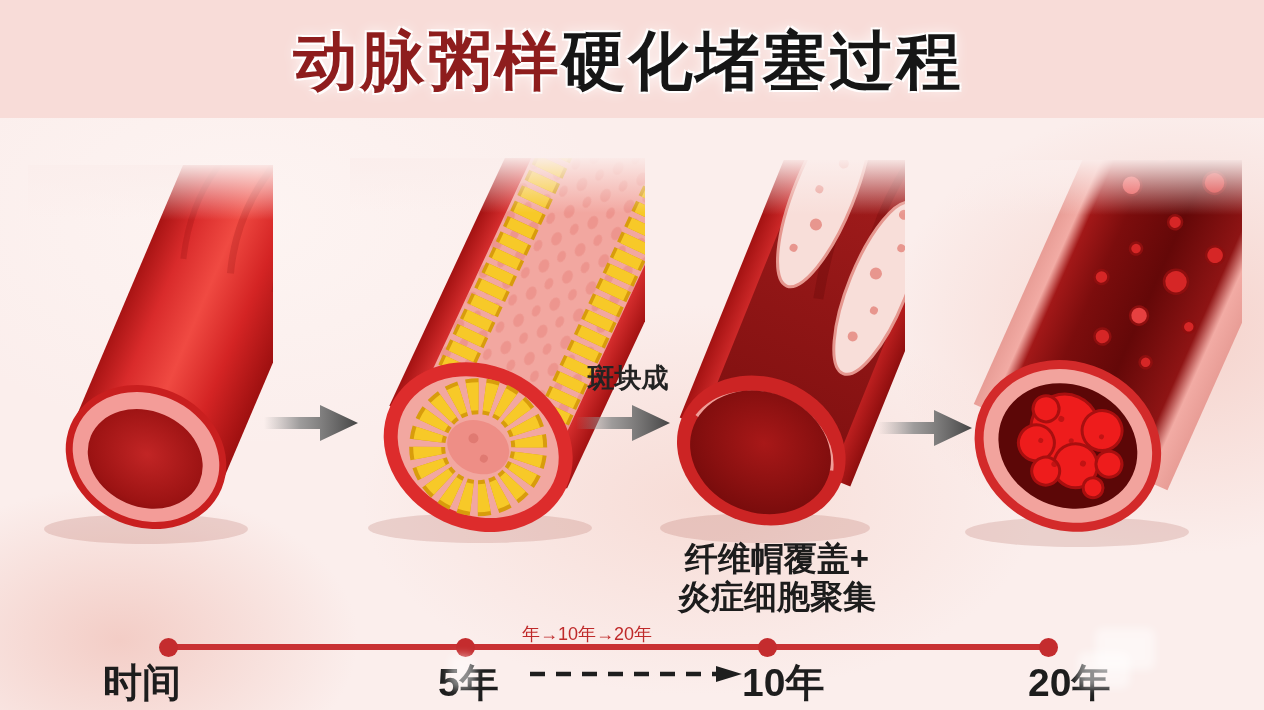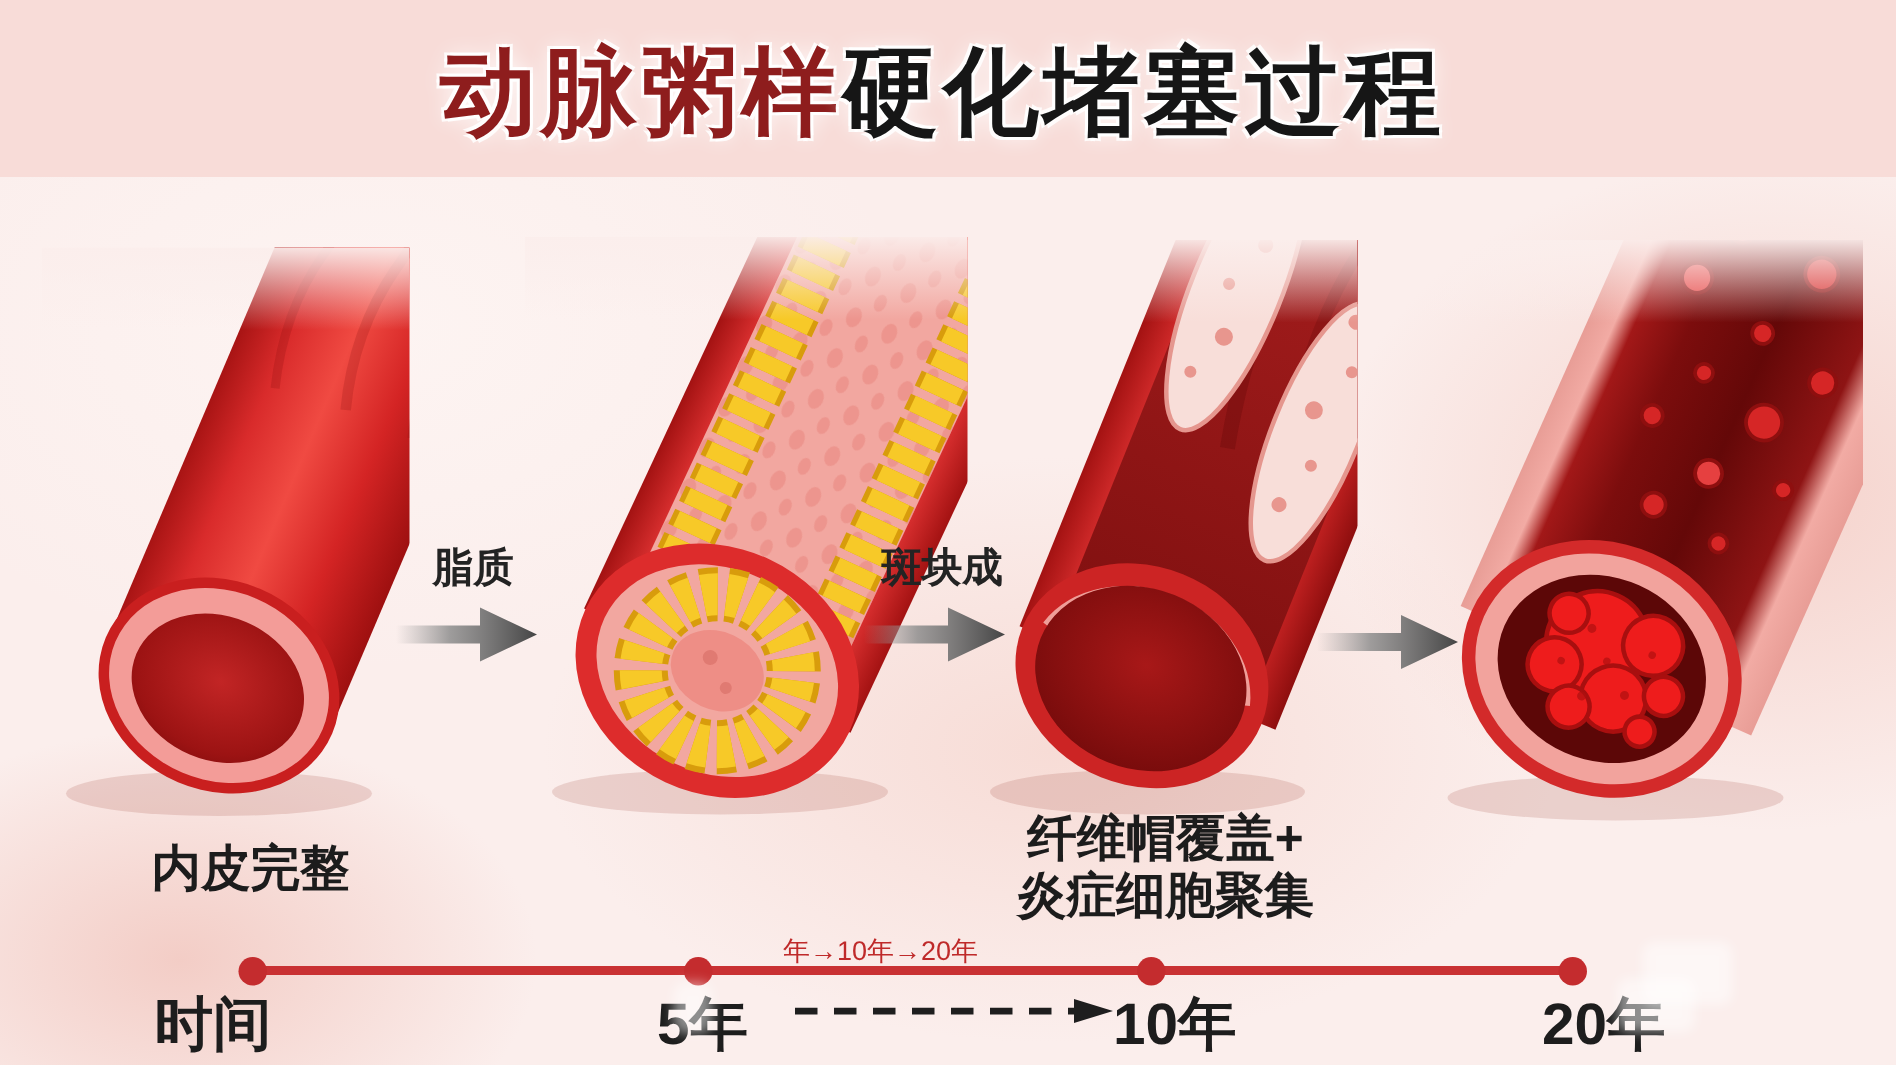--- a/index.html
+++ b/index.html
@@ -229,41 +229,39 @@
             <circle cx="146" cy="300" r="3"></circle>
           <circle cx="98" cy="296" r="2.5"></circle>
             <circle cx="152" cy="268" r="2.5"></circle>
             <circle cx="120" cy="312" r="3"></circle>
         </g>
       </g>
       <rect x="0" y="0" width="300" height="55" fill="url(#fadeTop)"></rect>
     </svg>
   </div>
 
-  <div class="abs trans-label" style="left:258px;top:360px;width:115px">脂质</div>
   <div class="abs" style="left:264px;top:399px">
     <svg width="96" height="48" viewBox="0 0 96 48">
         <path d="M0,18 L56,18 L56,6 L94,24 L56,42 L56,30 L0,30 Z" fill="url(#arrowFade)"></path>
       </svg>
   </div>
 
   <div class="abs trans-label" style="left:568px;top:360px;width:120px">斑块成</div>
   <div class="abs" style="left:576px;top:399px">
     <svg width="96" height="48" viewBox="0 0 96 48">
         <path d="M0,18 L56,18 L56,6 L94,24 L56,42 L56,30 L0,30 Z" fill="url(#arrowFade)"></path>
       </svg>
   </div>
 
   <div class="abs" style="left:878px;top:404px">
     <svg width="96" height="48" viewBox="0 0 96 48">
         <path d="M0,18 L56,18 L56,6 L94,24 L56,42 L56,30 L0,30 Z" fill="url(#arrowFade)"></path>
       </svg>
   </div>
 
-  <div class="abs stage-label" style="left:57px;top:560px;width:220px">内皮完整</div>
   <div class="abs stage-label" style="left:647px;top:540px;width:260px">纤维帽覆盖+
 炎症细胞聚集</div>
 
   <div class="abs tl-annotation" style="left:522px;top:622px">年→10年→20年</div>
   <div class="abs tl-line"></div>
   <div class="abs tl-dot" style="left:159px;top:638px"></div>
   <div class="abs tl-dot" style="left:456px;top:638px"></div>
   <div class="abs tl-dot" style="left:758px;top:638px"></div>
   <div class="abs tl-dot" style="left:1039px;top:638px"></div>
 

